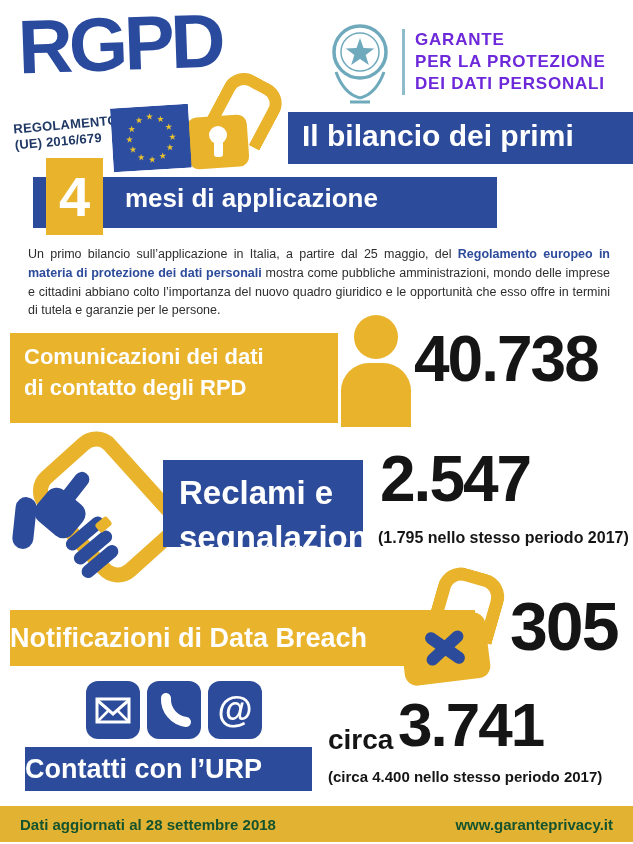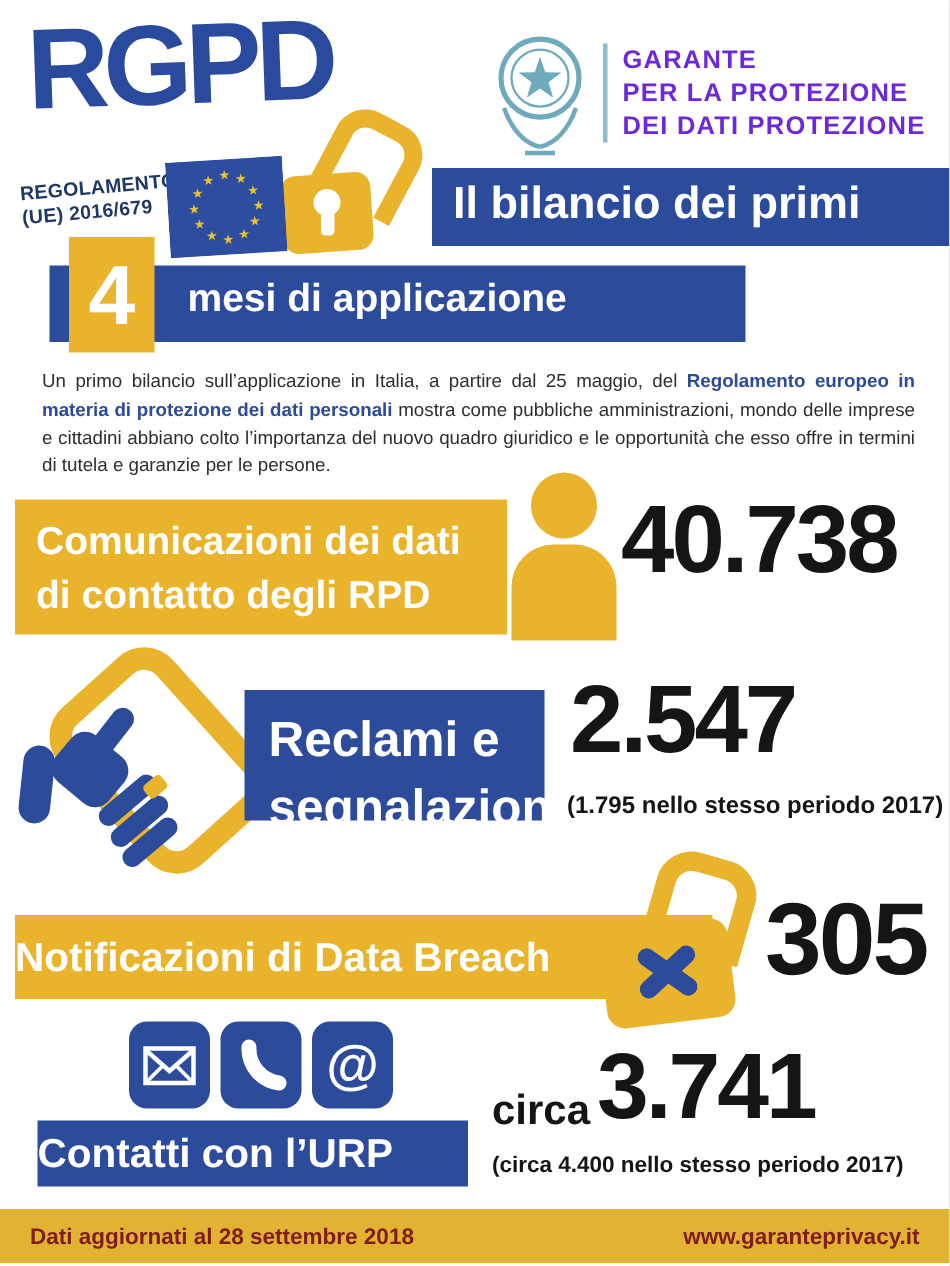--- a/index.html
+++ b/index.html
@@ -68,21 +68,21 @@
   
   .intro{
     left:28px; top:245px; width:582px; font-size:12.5px; line-height:1.5;
     color:#2e2e2e; text-align:justify; font-weight:500;
   }
   .intro .hl{ color:#2d4b9b; font-weight:bold; }
 
   
   .gold-banner{ background:#e9b32c; color:#fff; font-weight:bold; }
   .stat1-banner{
-    left:10px; top:333px; width:328px; height:90px; font-size:26px;
+    left:10px; top:333px; width:328px; height:90px; font-size:22px;
     line-height:1.4; padding:9px 0 0 14px; box-sizing:border-box;
   }
   .stat2-banner{
     left:163px; top:460px; width:200px; height:87px; font-size:33px;
     line-height:1.35; padding:11px 0 0 16px; box-sizing:border-box;
   }
   .stat3-banner{
     left:10px; top:610px; width:465px; height:56px; font-size:27px;
     line-height:56px; box-sizing:border-box;
   }
@@ -150,21 +150,21 @@
     width:54px; height:58px; background:#2d4b9b; border-radius:12px;
     display:flex; align-items:center; justify-content:center;
   }
   .cicon .at{ color:#fff; font-size:36px; font-weight:bold; }
 
   
   .footer{
     left:0; top:806px; width:633px; height:36px; background:#e2b232;
     display:flex; align-items:center; justify-content:space-between;
     padding:0 20px; box-sizing:border-box;
-    font-size:15px; font-weight:bold; color:#7f1d1d;
+    font-size:15px; font-weight:bold; color:#14532d;
   }
 </style>
 </head>
 <body>
 
 <div class="page">
 
   <div class="abs rgpd">RGPD</div>
 
   <div class="abs lock1">
@@ -205,21 +205,21 @@
       <circle cx="34" cy="34" r="19" fill="none" stroke="#6fa9bc" stroke-width="1.5"></circle>
       <polygon points="34,20 37.5,30.1 48.3,30.4 39.7,36.9 42.8,47.1 34,41 25.2,47.1 28.3,36.9 19.7,30.4 30.5,30.1" fill="#6fa9bc"></polygon>
       <path d="M10 54 Q18 76 34 80" fill="none" stroke="#6fa9bc" stroke-width="3"></path>
       <path d="M58 54 Q50 76 34 80" fill="none" stroke="#6fa9bc" stroke-width="3"></path>
       <path d="M24 84 L44 84" stroke="#6fa9bc" stroke-width="3"></path>
     </svg>
     <div class="divider"></div>
     <div class="gtext">
       <div>GARANTE</div>
       <div>PER LA PROTEZIONE</div>
-      <div>DEI DATI PROTEZIONE</div>
+      <div>DEI DATI PERSONALI</div>
     </div>
   </div>
 
   <div class="abs banner banner1">Il bilancio dei primi</div>
   <div class="abs banner banner2">mesi di applicazione</div>
   <div class="abs four-box">4</div>
 
   <div class="abs intro"><span>Un primo bilancio sull’applicazione in Italia, a partire dal 25 maggio, del </span><span class="hl">Regolamento europeo in materia di protezione dei dati personali</span><span> mostra come pubbliche amministrazioni, mondo delle imprese e cittadini abbiano colto l’importanza del nuovo quadro giuridico e le opportunità che esso offre in termini di tutela e garanzie per le persone.</span></div>
 
   <div class="abs gold-banner stat1-banner">

